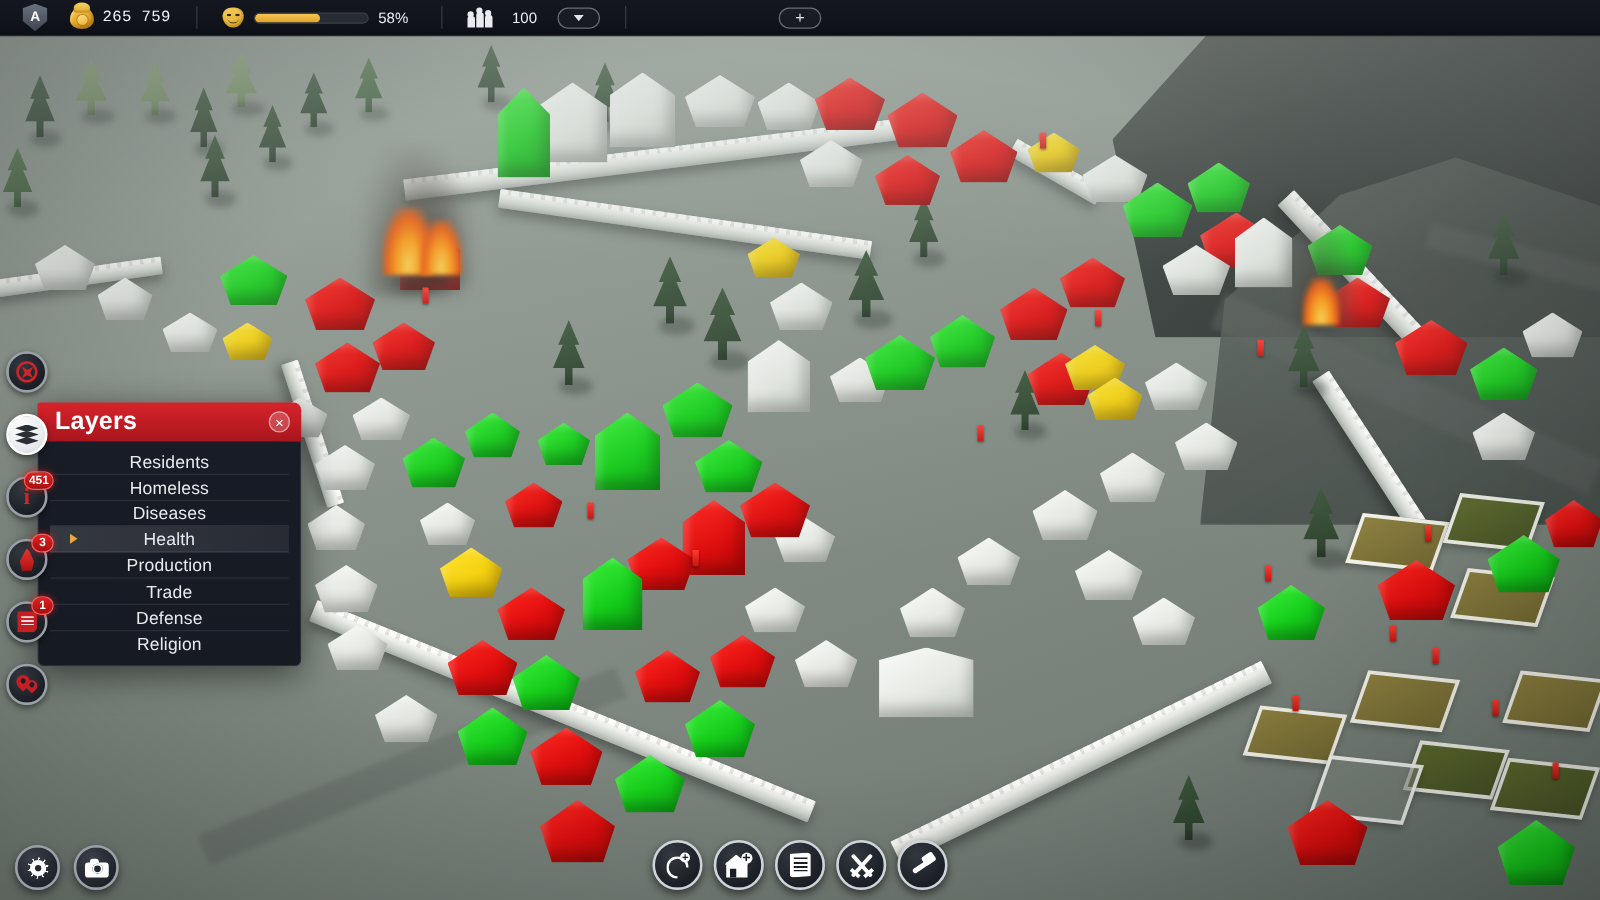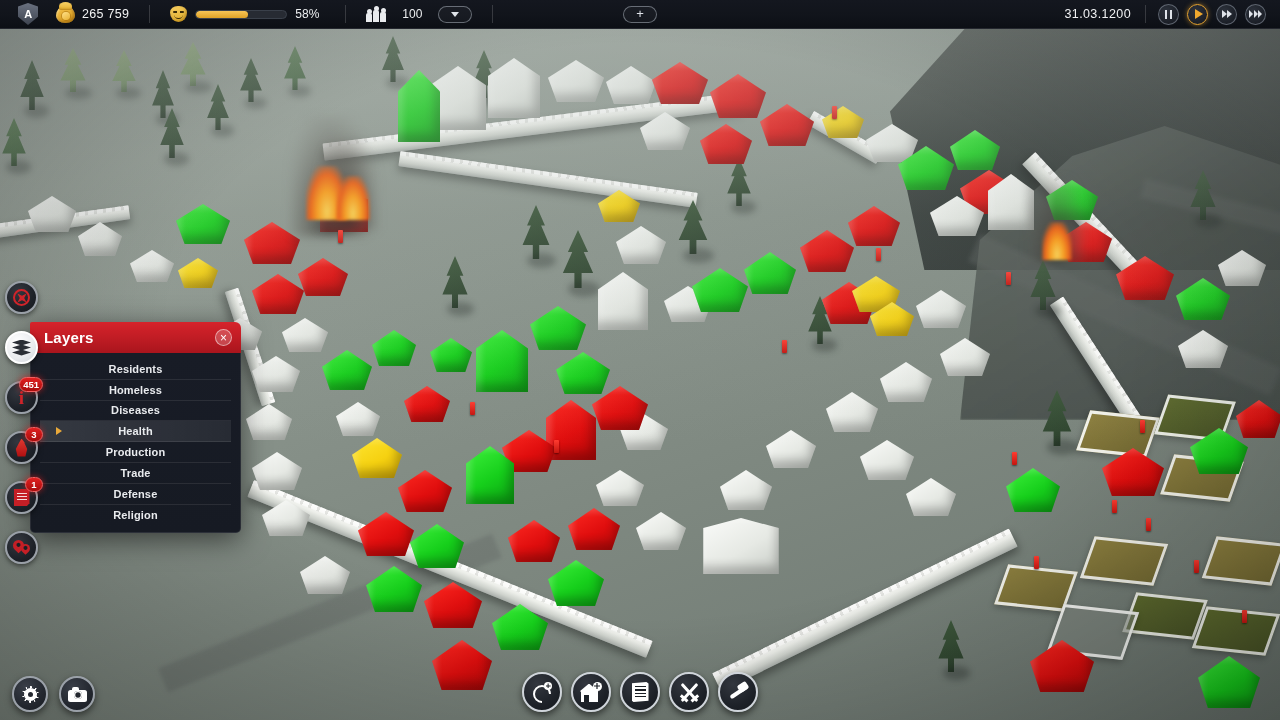--- a/index.html
+++ b/index.html
@@ -144,21 +144,21 @@
   .coin-ico::before{
     content:""; position:absolute; left:3px; top:-4px; width:13px; height:8px;
     background:linear-gradient(180deg,#f8d268,#e3ad2b); border-radius:50% 50% 20% 20%;
     box-shadow:inset 0 -1px 2px rgba(120,70,0,.4);
   }
   .coin-ico::after{
     content:""; position:absolute; left:6px; top:6px; width:8px; height:8px;
     border-radius:50%; background:linear-gradient(150deg,#ffe189,#e8b133);
     box-shadow:0 0 0 1px rgba(150,95,5,.45);
   }
-  .gold-val{ font-size:12.5px; color:#f2f3f4; letter-spacing:.3px; }
+  .gold-val{ font-size:12.5px; color:#f2f3f4; letter-spacing:.3px;font-family:Liberation Mono, monospace; }
 
   .mask-ico{
     width:17px; height:16px; border-radius:46% 46% 50% 50% / 40% 40% 60% 60%;
     background:linear-gradient(165deg,#f7cf63,#dca927);
     position:relative; box-shadow:inset -1px -1px 3px rgba(120,75,0,.4);
   }
   .mask-ico::before{
     content:""; position:absolute; left:3px; top:5px; width:11px; height:2px;
     border-radius:2px;
     background:
@@ -288,42 +288,42 @@
   
   #layers{
     position:absolute; left:30px; top:322px; width:211px; z-index:44;
     filter:drop-shadow(0 6px 14px rgba(0,0,0,.55));
   }
   .lp-head{
     height:31px; background:linear-gradient(180deg,#d6232b 0%, #c01c24 52%, #a9151d 100%);
     border-radius:2px 6px 0 0;
     display:flex; align-items:center; padding:0 9px 0 14px;
   }
-  .lp-title{ font-size:15px; font-weight:bold; color:#fff; letter-spacing:.2px; flex:1; }
+  .lp-title{ font-size:20px; font-weight:bold; color:#fff; letter-spacing:.2px; flex:1; }
   .lp-close{
     width:17px;height:17px; border-radius:50%;
     background:rgba(255,255,255,.20); border:1px solid rgba(255,255,255,.5);
     display:flex; align-items:center; justify-content:center; cursor:pointer;
     color:#fff; font-size:12px; line-height:1;
   }
   .lp-body{
     background:linear-gradient(180deg,#181c26 0%, #161a23 100%);
     border:1px solid rgba(255,255,255,.09); border-top:none;
     border-radius:0 0 5px 5px;
     padding:6px 0 7px;
   }
   .lp-row{
     position:relative; height:20.8px;
     display:flex; align-items:center; justify-content:center;
     cursor:pointer;
     border-bottom:1px solid rgba(255,255,255,.085);
     margin:0 9px;
   }
   .lp-row:last-child{ border-bottom:none; }
-  .lp-row span{ font-size:11px; font-weight:bold; color:#e9ebee; letter-spacing:.15px; }
+  .lp-row span{ font-size:14px; font-weight:normal; color:#e9ebee; letter-spacing:.15px; }
   .lp-row.sel{
     background:linear-gradient(90deg, rgba(255,255,255,.13), rgba(255,255,255,.07));
   }
   .lp-row .arw{
     position:absolute; left:16px; top:50%; transform:translateY(-50%);
     width:0;height:0; border-top:4.5px solid transparent; border-bottom:4.5px solid transparent;
     border-left:6px solid #e9a93a;
   }
 
   
@@ -848,40 +848,20 @@
     </div>
     <div class="tb-sep"></div>
   </div>
 
   <div class="tb-center">
     <div class="pill">
       <span class="plusg">+</span>
     </div>
   </div>
 
-  <div class="tb-right">
-    <div class="date-val">31.03.1200</div>
-    <div class="tb-sep" style="margin:0 4px 0 6px;"></div>
-    <div class="spd">
-      <span class="pausebars"></span>
-    </div>
-    <div class="spd active">
-      <span class="play"></span>
-    </div>
-    <div class="spd">
-      <span class="ff"></span>
-    </div>
-    <div class="spd">
-      <span class="fff">
-        <span style="left:0"></span>
-          <span style="left:4.5px"></span>
-          <span style="left:9px"></span>
-      </span>
-    </div>
-  </div>
 </div>
 
 <div id="rail">
   <div class="rail-btn">
     <span class="g-compass"></span>
   </div>
   <div class="rail-btn active">
     <span class="g-layers">
         <i></i>
         <i></i>

